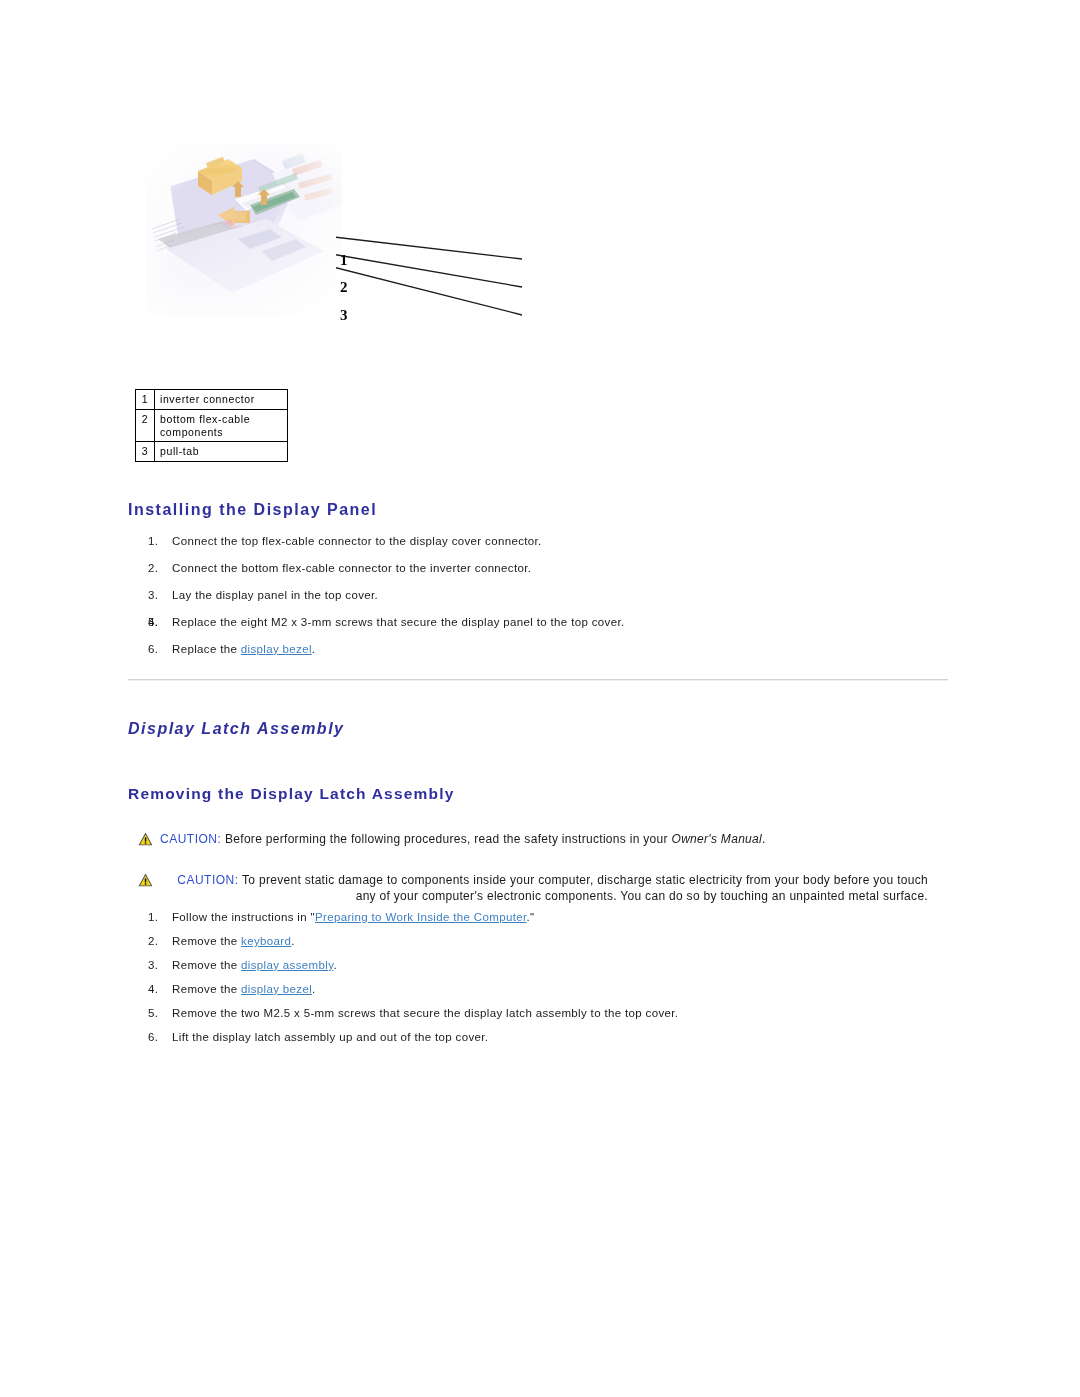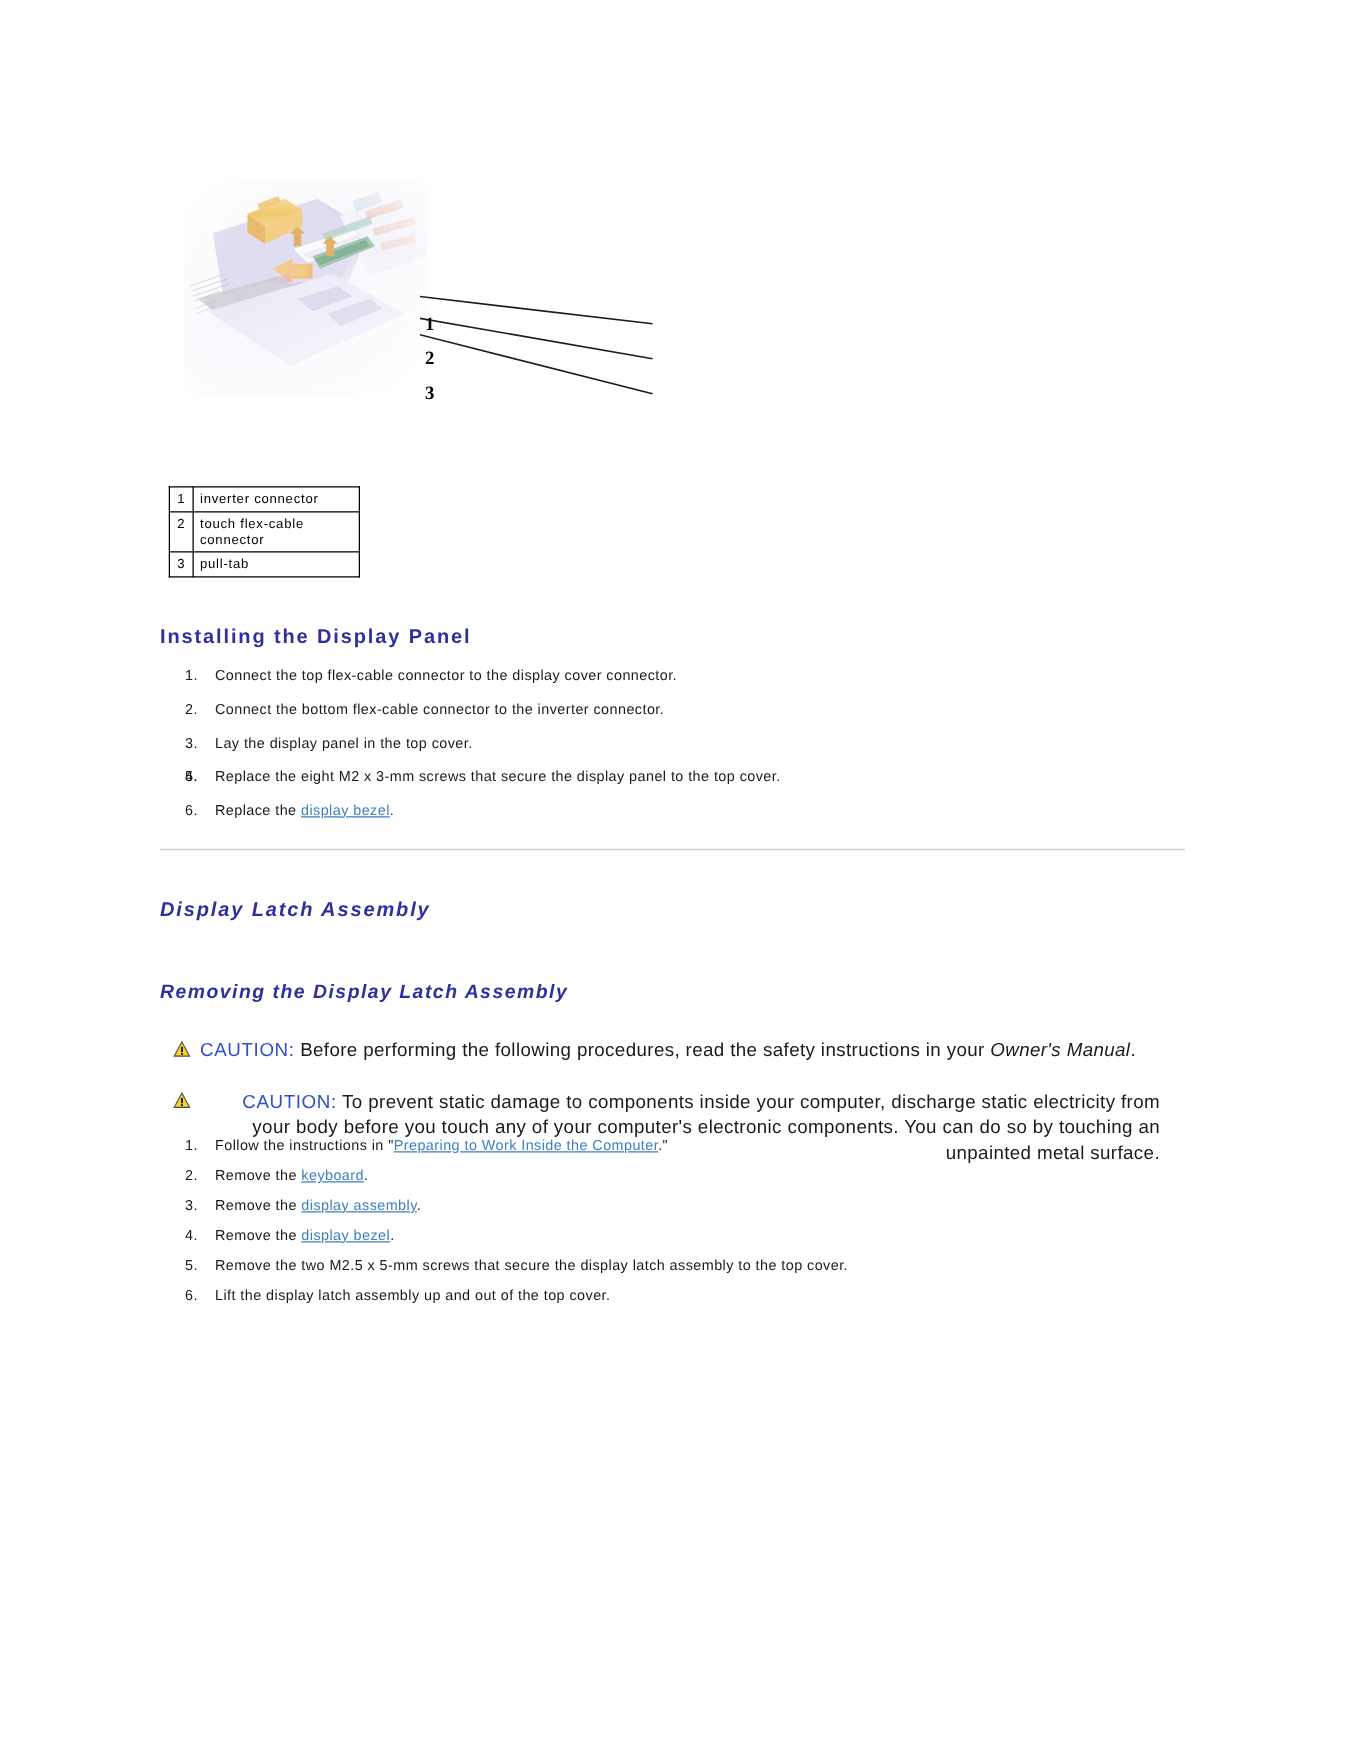--- a/index.html
+++ b/index.html
@@ -105,21 +105,21 @@
     margin: 0;
     font-size: 15.5px;
     font-weight: bold;
     color: #2f2f9e;
     letter-spacing: 1.2px;
     line-height: 1;
     white-space: nowrap;
   }
   #h-install   { left: 128px; top: 502px; }
   #h-latch     { left: 128px; top: 721px; font-style: italic; }
-  #h-removing  { left: 128px; top: 786px; font-style: italic; }
+  #h-removing  { left: 128px; top: 786px; }
 
   
   .divider {
     position: absolute;
     left: 128px;
     top: 679px;
     width: 820px;
     height: 0;
     border: 0;
     border-top: 1px solid #d3d3d3;
@@ -156,21 +156,21 @@
 
   a.doclink {
     color: #3d7fc1;
     text-decoration: underline;
     cursor: pointer;
   }
 
   
   .caution {
     position: absolute;
-    font-size: 15px;
+    font-size: 12px;
     letter-spacing: 0.3px;
     line-height: 1.35;
     color: #1a1a1a;
   }
   .caution .warn-icon {
     position: absolute;
     left: 0;
     top: 1px;
     width: 15px;
     height: 14px;
@@ -303,21 +303,21 @@
   </div>
 
   <table class="legend">
     <tbody>
       <tr>
         <td class="num">1</td>
         <td class="desc">inverter connector</td>
       </tr>
       <tr>
         <td class="num">2</td>
-        <td class="desc">touch flex-cable connector</td>
+        <td class="desc">bottom flex-cable components</td>
       </tr>
       <tr>
         <td class="num">3</td>
         <td class="desc">pull-tab</td>
       </tr>
     </tbody>
   </table>
 
   <h1 class="doc-h1" id="h-install">Installing the Display Panel</h1>
 

